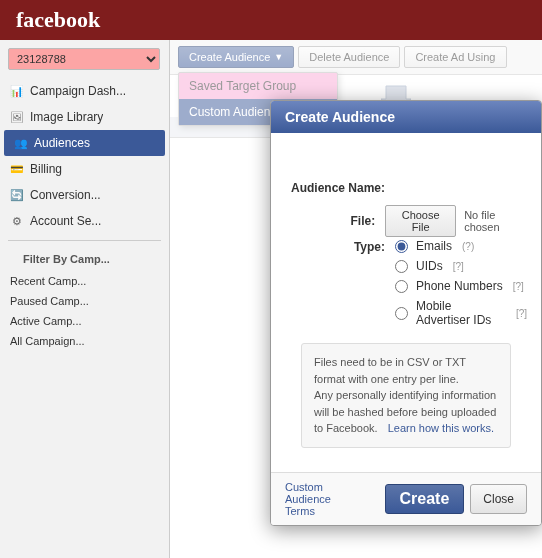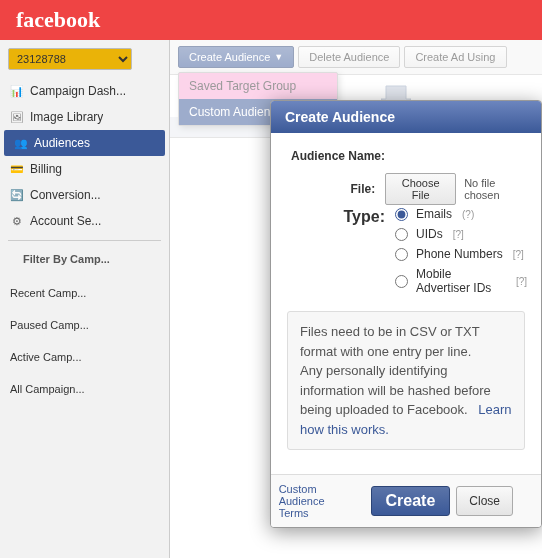--- a/index.html
+++ b/index.html
@@ -8,21 +8,21 @@
       font-size: 12px;
       background: #e9eaed;
       width: 542px;
       height: 558px;
       overflow: hidden;
       position: relative;
     }
 
     
     .fb-header {
-      background: #ef4444;
+      background: #7f1d1d;
       height: 40px;
       display: flex;
       align-items: center;
       padding: 0 16px;
     }
     .fb-logo {
       color: white;
       font-size: 22px;
       font-weight: bold;
       font-family: Georgia, serif;
@@ -41,25 +41,25 @@
       background: #f2f2f2;
       border-right: 1px solid #ccc;
       flex-shrink: 0;
     }
     .account-selector {
       margin: 8px;
       display: flex;
       align-items: center;
     }
     .account-select {
-      width: 124px;
+      width: 152px;
       font-size: 11px;
       padding: 3px 4px;
       border: 1px solid #bbb;
-      background: #eab308;
+      background: #fca5a5;
       border-radius: 2px;
       color: #333;
     }
     .sidebar-nav {
       margin-top: 4px;
     }
     .sidebar-item {
       display: flex;
       align-items: center;
       padding: 6px 10px;
@@ -97,21 +97,20 @@
       padding: 6px 23px;
       font-size: 11px;
       color: #555;
       font-weight: bold;
     }
     .filter-item {
       padding: 4px 10px;
       font-size: 11px;
       color: #333;
       cursor: pointer;
-      margin-top: 12px;
     }
 
     
     .content {
       flex: 1;
       background: white;
       position: relative;
       overflow: hidden;
     }
 
@@ -216,20 +215,21 @@
       align-items: center;
       margin-bottom: 10px;
     }
     .form-label {
       width: 110px;
       text-align: right;
       padding-right: 10px;
       font-size: 12px;
       color: #333;
       font-weight: bold;
+      margin-top: 32px;
     }
     .form-control {
       flex: 1;
       padding: 3px 5px;
       border: 1px solid #bbb;
       border-radius: 2px;
       font-size: 12px;
     }
     .file-row {
       display: flex;
@@ -260,21 +260,21 @@
     }
     .type-row {
       display: flex;
       align-items: flex-start;
       margin-bottom: 10px;
     }
     .type-label {
       width: 110px;
       text-align: right;
       padding-right: 10px;
-      font-size: 16px;
+      font-size: 12px;
       color: #333;
       font-weight: bold;
       padding-top: 1px;
     }
     .radio-group {
       flex: 1;
     }
     .radio-item {
       display: flex;
       align-items: center;
@@ -289,35 +289,35 @@
     .help-tag {
       color: #999;
       font-size: 10px;
       margin-left: 2px;
     }
     .info-box {
       background: #f7f7f7;
       border: 1px solid #ddd;
       border-radius: 3px;
       padding: 10px 12px;
-      margin: 8px 2px;
-      font-size: 13px;
+      margin: 8px 16px;
+      font-size: 11px;
       color: #555;
       line-height: 1.5;
     }
     .info-box a {
       color: #3b5998;
       text-decoration: none;
       padding-left: 7px;
     }
     .modal-footer {
       display: flex;
       align-items: center;
-      justify-content: flex-end;
-      padding: 8px 28px;
+      justify-content: space-between;
+      padding: 8px 14px;
       border-top: 1px solid #ddd;
       background: #f9f9f9;
     }
     .terms-link {
       font-size: 11px;
       color: #3b5998;
       cursor: pointer;
       text-decoration: none;
     }
     .footer-btns {

